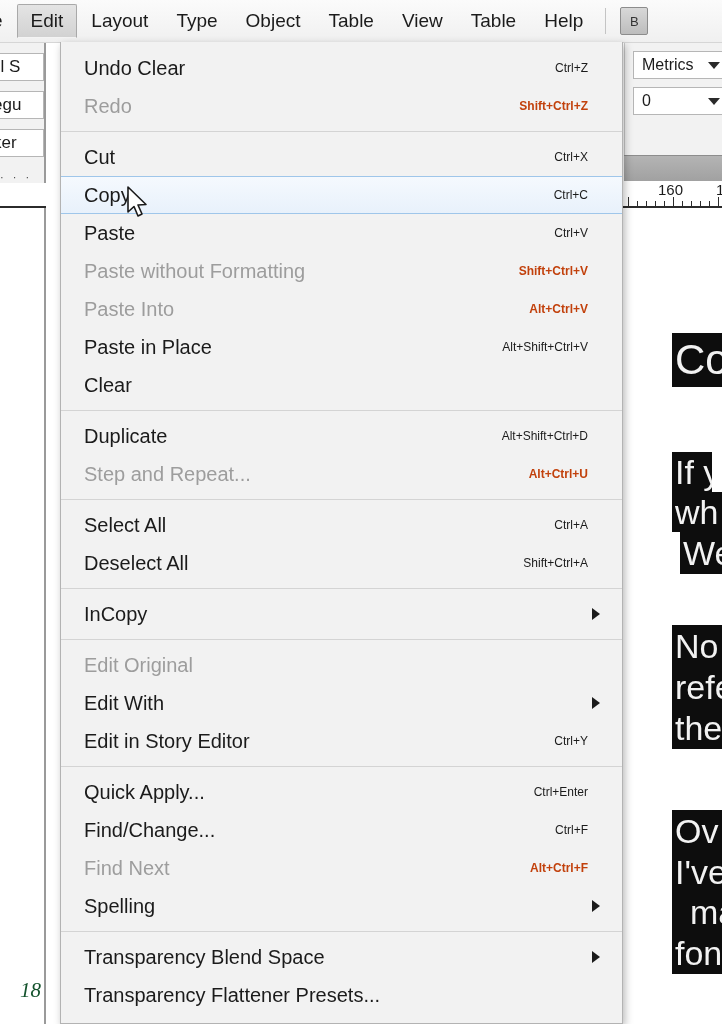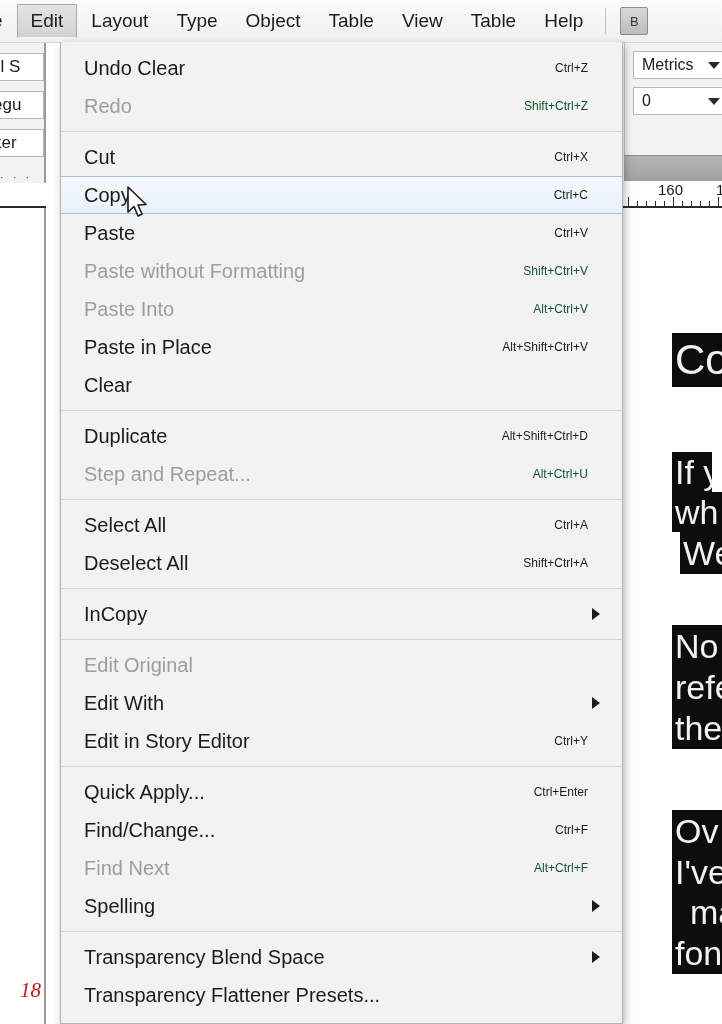--- a/index.html
+++ b/index.html
@@ -216,21 +216,21 @@
     left: 44px; top: 208px;
     width: 2px; height: 816px;
     background: #9a9a9a;
   }
   .page-number {
     position: absolute;
     left: 20px; top: 978px;
     font-family: "Liberation Serif", serif;
     font-style: italic;
     font-size: 21px;
-    color: #b91c1c;
+    color: #14532d;
   }
 
   
   .txtline {
     position: absolute;
     background: #0d0d0d;
     color: #f2f2f2;
     font-family: "Liberation Sans", sans-serif;
     font-weight: 300;
     white-space: nowrap;
@@ -278,21 +278,21 @@
     border-bottom: 1px solid #9fc6ea;
     height: 38px;
   }
   .mrow .label { flex: 0 0 auto; }
   .mrow .accel {
     position: absolute;
     right: 34px;
     font-size: 12px;
     color: #1b1b1b;
   }
-  .mrow.disabled .accel { color: #14532d; }
+  .mrow.disabled .accel { color: #c2410c; font-weight: bold; }
   .mrow .submenu-arrow {
     position: absolute;
     right: 22px;
     width: 0; height: 0;
     border-top: 6px solid transparent;
     border-bottom: 6px solid transparent;
     border-left: 8px solid #1b1b1b;
   }
   .msep {
     height: 1px;

